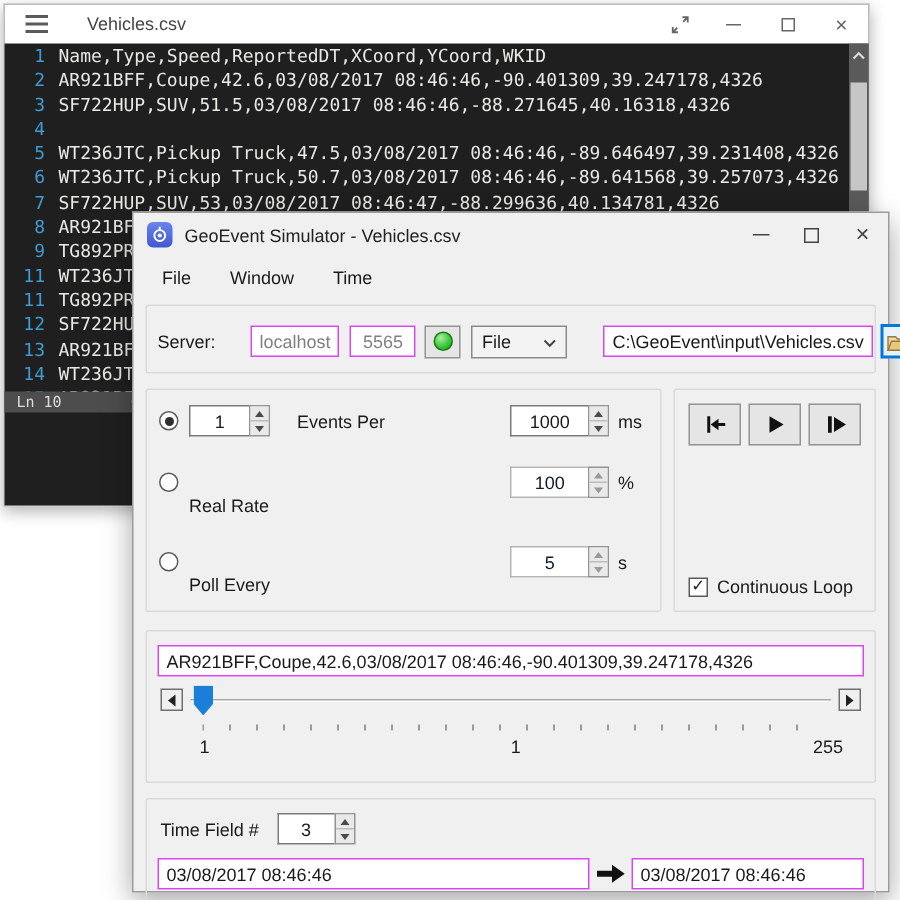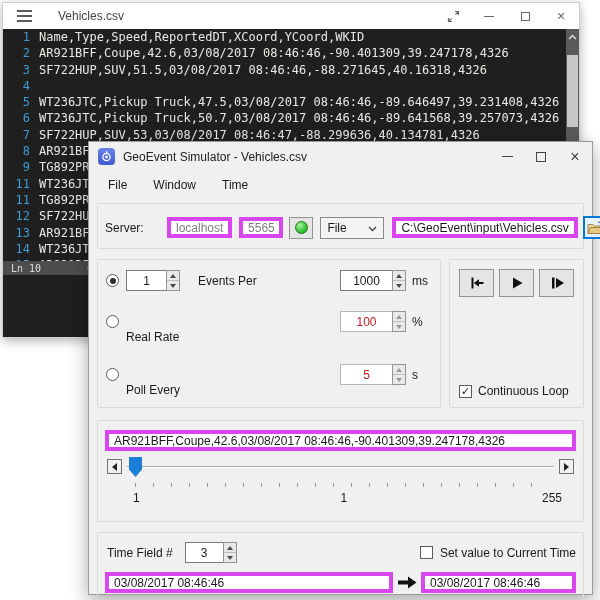--- a/index.html
+++ b/index.html
@@ -46,33 +46,33 @@
   .sim-controls { margin-left:auto; display:flex; height:100%; }
   .sim-ctl { width:34px; display:flex; align-items:center; justify-content:center; color:#444; }
 
   .menubar { height:27px; display:flex; align-items:center; padding-left:6px; flex:none; }
   .menu-item { padding:4px 13px; }
 
   .sim-body { flex:1; padding:3px 8px 0 8px; display:flex; flex-direction:column; }
   .groupbox { border:1px solid #dadada; border-radius:2px; }
 
   
-  .field { background:#fff; border:4px solid #d946ef; height:21px; padding:0 5px;
+  .field { background:#fff; border:1px solid #d946ef; height:21px; padding:0 5px;
     display:flex; align-items:center; white-space:nowrap; overflow:hidden; font-size:12px; }
   .btn { background:#e5e5e5; border:1px solid #949494; display:flex;
     align-items:center; justify-content:center; }
   .spin { display:flex; height:21px; }
   .spin .spin-val { background:#fff; border:1px solid #7a7a7a; border-right:none; flex:1;
     display:flex; align-items:center; justify-content:center; font-size:12px; }
   .spin .spin-btns { width:14px; display:flex; flex-direction:column; border:1px solid #949494; }
   .spin .sb { flex:1; background:#e9e9e9; display:flex; align-items:center; justify-content:center; }
   .spin .sb + .sb { border-top:1px solid #bdbdbd; }
   .tri-up { width:0; height:0; border-left:3px solid transparent; border-right:3px solid transparent; border-bottom:4px solid #4a4a4a; }
   .tri-dn { width:0; height:0; border-left:3px solid transparent; border-right:3px solid transparent; border-top:4px solid #4a4a4a; }
-  .spin.disabled .spin-val { color:#b91c1c; border-color:#b5b5b5; }
+  .spin.disabled .spin-val { color:#0f172a; border-color:#b5b5b5; }
   .spin.disabled .tri-up { border-bottom-color:#9a9a9a; }
   .spin.disabled .tri-dn { border-top-color:#9a9a9a; }
 
   .radio { width:13px; height:13px; border:1px solid #5a5a5a; border-radius:50%; background:#fff;
     display:flex; align-items:center; justify-content:center; flex:none; }
   .radio.sel::after { content:""; width:6px; height:6px; border-radius:50%; background:#2e2e2e; }
   .checkbox { width:13px; height:13px; border:1px solid #5a5a5a; background:#fff; flex:none;
     display:flex; align-items:center; justify-content:center; font-size:11px; color:#222; line-height:1; }
 
   
@@ -80,21 +80,21 @@
   .row { display:flex; align-items:center; }
   .lbl-server { width:62px; }
   .host-field { flex:1; color:#808080; }
   .port-field { width:44px; margin-left:7px; color:#808080; justify-content:center; }
   .conn-btn { width:24px; height:22px; margin-left:6px; }
   .ball { width:13px; height:13px; border-radius:50%; border:1px solid #167a16;
     background:radial-gradient(circle at 35% 30%, #a9f0a0, #35c435 60%, #1e9a1e); }
   .combo { width:64px; height:22px; background:#f3f3f3; border:1px solid #8a8a8a;
     display:flex; align-items:center; padding:0 6px; }
   .combo .chev { margin-left:auto; }
-  .path-field { flex:1; margin-left:8px; }
+  .path-field { flex:1; margin-left:24px; }
   .folder-btn { width:27px; height:23px; margin-left:5px; background:#e8f2fd; border:2px solid #0078d7; }
 
   
   .rate-wrap { margin-top:10px; display:flex; gap:8px; flex:none; }
   .g-rate { width:363px; padding:10px 8px 10px 8px; display:grid;
     grid-template-columns:20px 54px 1fr 66px 26px; row-gap:8px; align-items:center; }
   .g-rate .unit { padding-left:6px; }
   .g-rate .evlabel { padding-left:18px; }
   .g-rate .rlabel { grid-column:2 / span 2;margin-top:31px; }
   .g-transport { flex:1; padding:9px 9px; display:flex; flex-direction:column; }
@@ -377,24 +377,20 @@
           <div class="spin-val">3</div>
           <div class="spin-btns">
               <div class="sb">
                 <i class="tri-up"></i>
               </div>
               <div class="sb">
                 <i class="tri-dn"></i>
               </div>
             </div>
         </div>
-        <div class="tf-check">
-          <span class="checkbox"></span>
-          <span>Set value to Current Time</span>
-        </div>
       </div>
       <div class="tf-row2">
         <div class="field tf-from">03/08/2017 08:46:46</div>
         <span class="tf-arrow">
           <svg width="20" height="13" viewBox="0 0 20 13">
               <rect x="1" y="4.5" width="11" height="4" fill="#111"></rect>
               <polygon points="11,0.5 19.5,6.5 11,12.5" fill="#111"></polygon>
             </svg>
         </span>
         <div class="field tf-to">03/08/2017 08:46:46</div>

